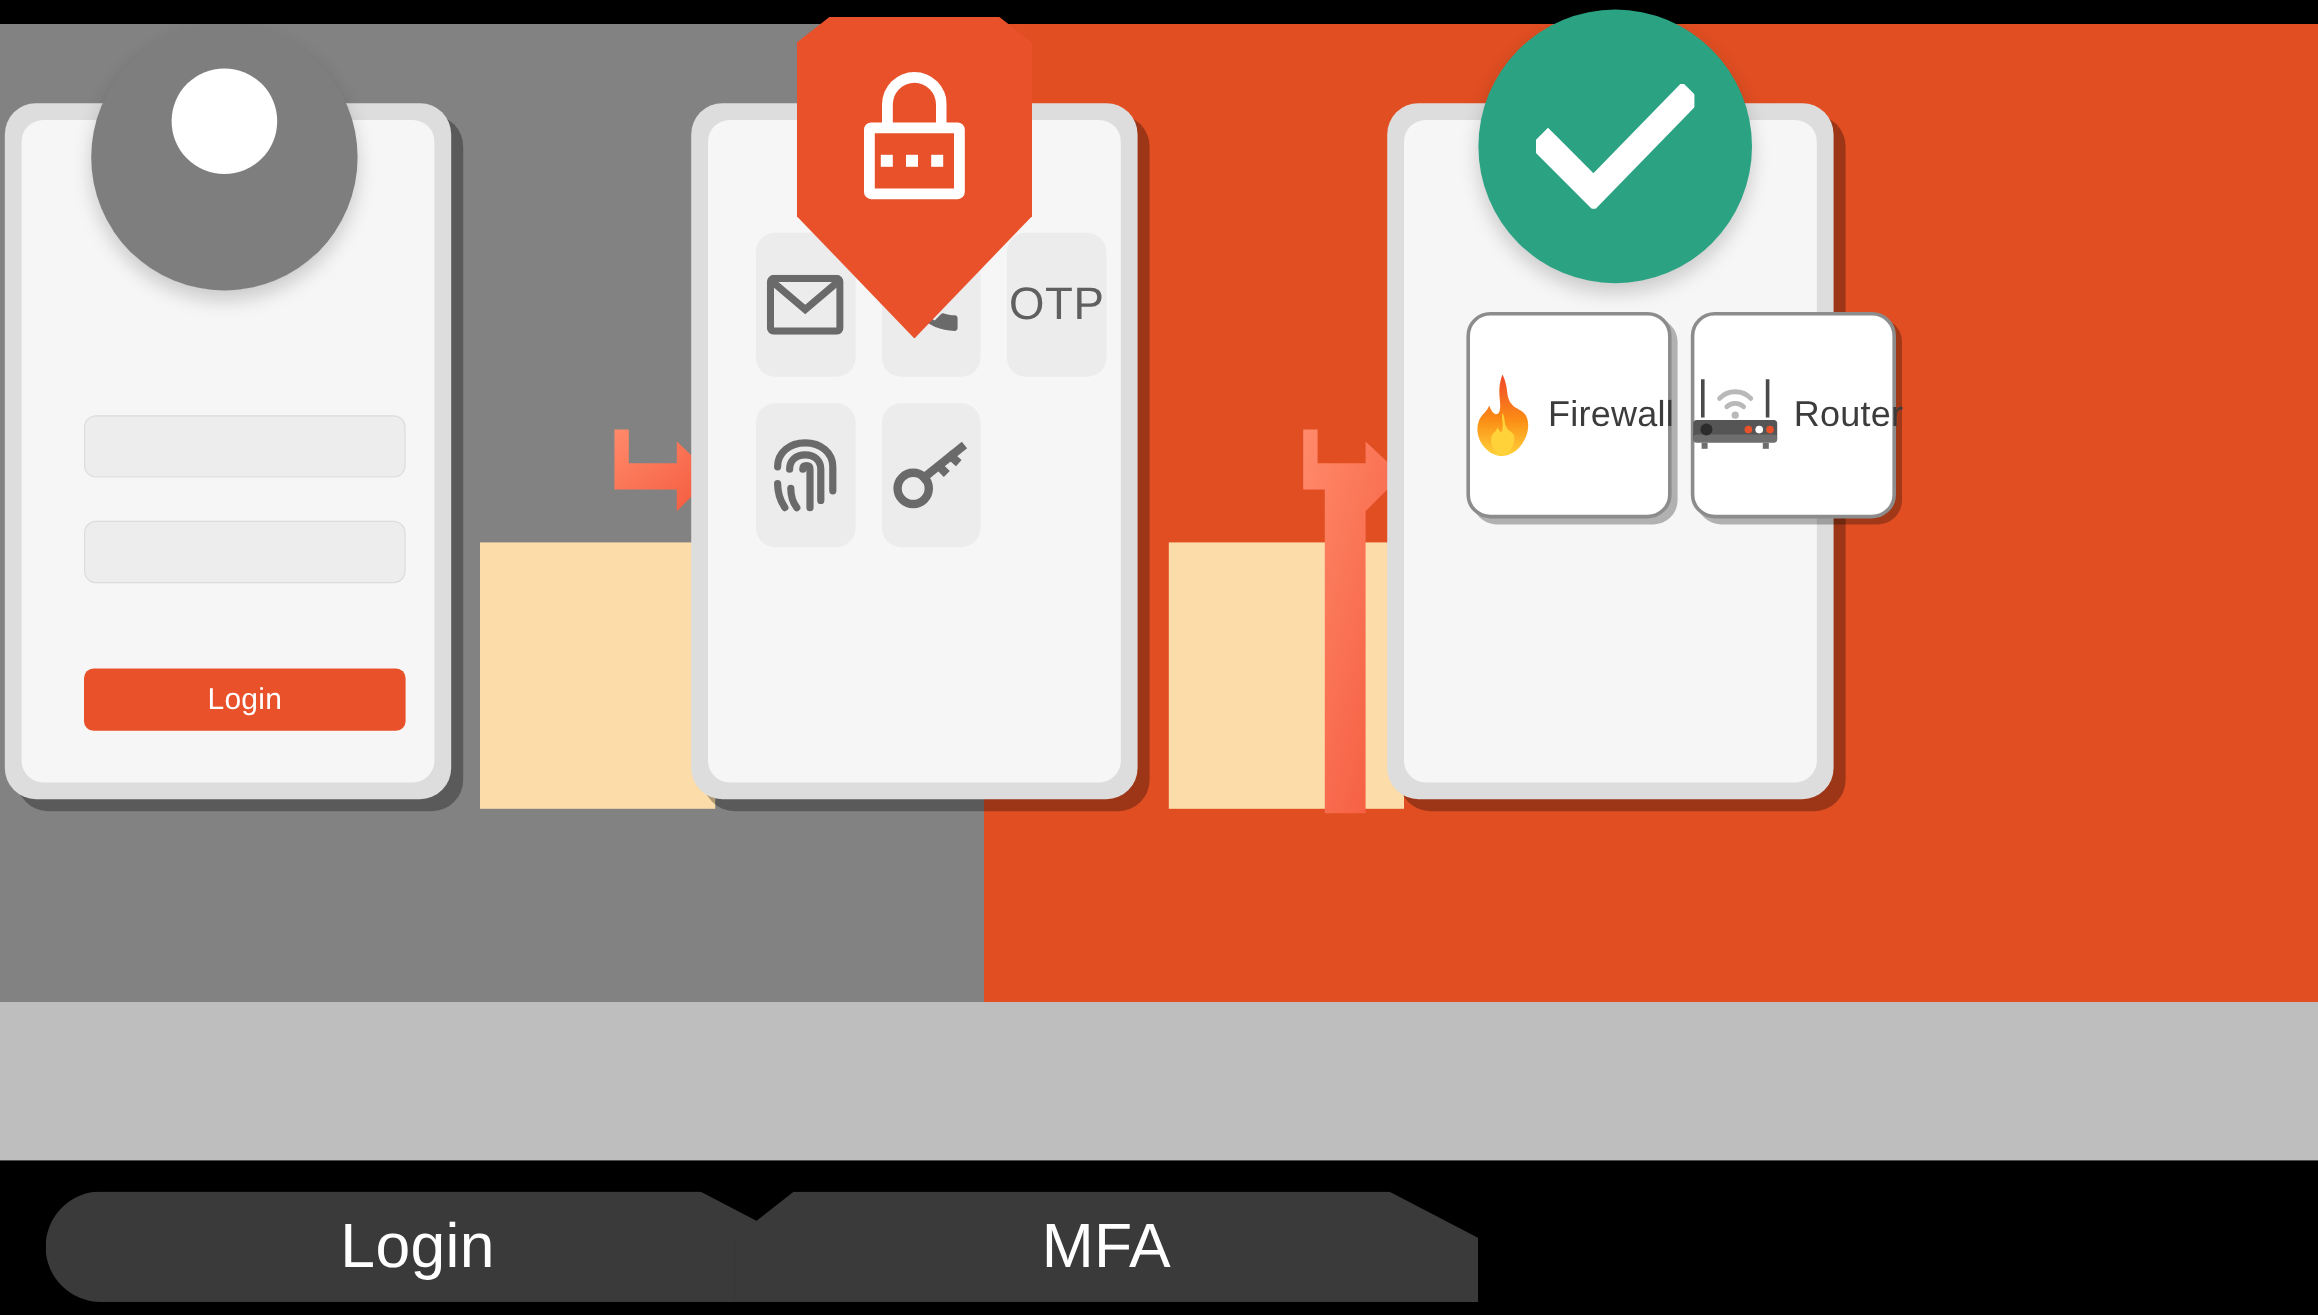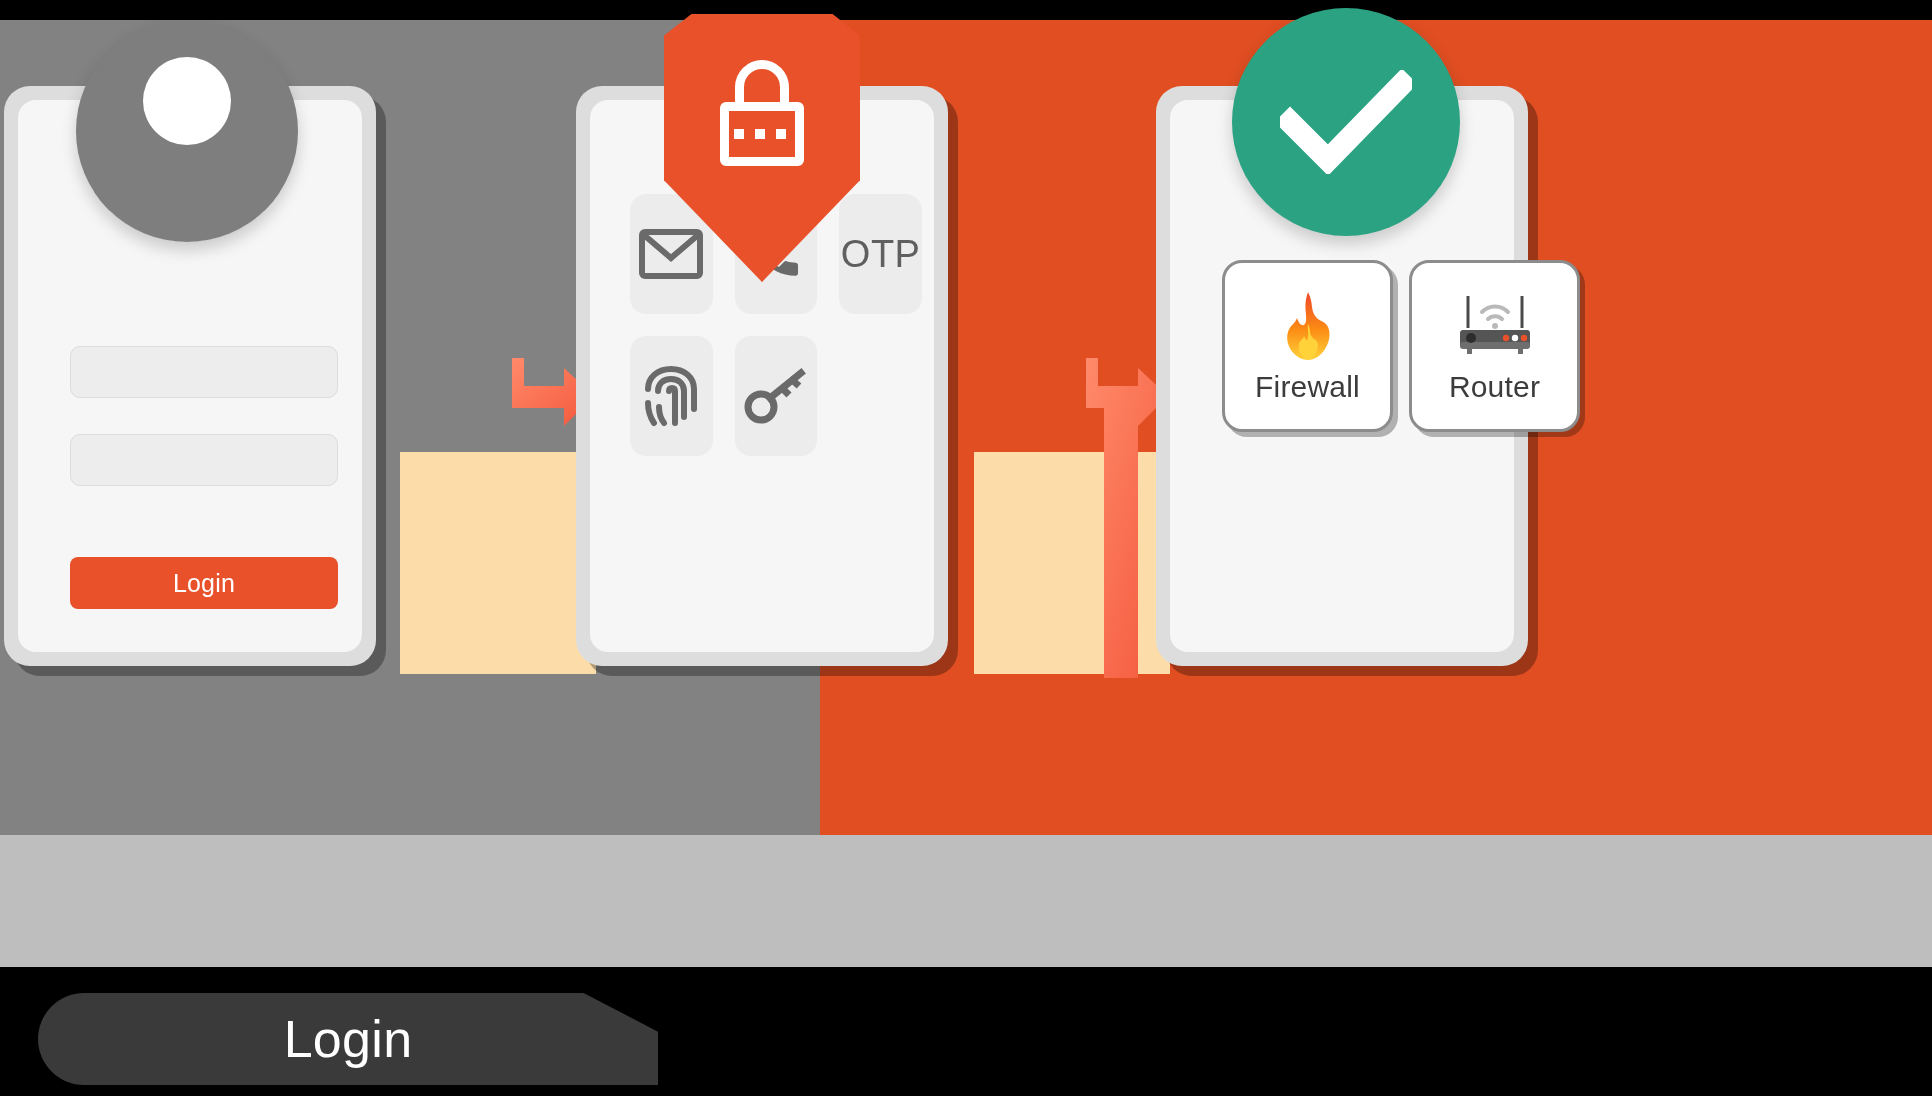--- a/index.html
+++ b/index.html
@@ -59,21 +59,21 @@
      width:54px;height:50px;border:9px solid #fff;border-bottom:none;
      border-radius:28px 28px 0 0;box-sizing:border-box;}
   #shield .dot{position:absolute;top:115px;width:10px;height:10px;background:#fff;}
   #shield .d1{left:70px;} #shield .d2{left:91px;} #shield .d3{left:112px;}
 
   
   .auth-grid{position:absolute;left:66px;top:174px;width:358px;
        display:grid;grid-template-columns:1fr 1fr;gap:16px;}
   .auth-tile{width:171px;height:172px;background:#fff;border:3px solid #8C8C8C;
        border-radius:20px;box-shadow:5px 5px 0 rgba(0,0,0,.28);
-       display:flex;flex-direction:column;align-items:center;justify-content:center;gap:6px;
+       display:flex;align-items:center;justify-content:center;gap:6px;
        box-sizing:border-box;}
   .auth-tile .lbl{font-size:30px;color:#3C3C3C;letter-spacing:.2px;}
   .auth-icon{height:76px;display:flex;align-items:center;justify-content:center;}
 
   
   #check-circle{position:absolute;left:1232px;top:8px;width:228px;height:228px;
      border-radius:50%;background:#2BA383;box-shadow:0 8px 16px rgba(0,0,0,.18);
      display:flex;align-items:center;justify-content:center;}
 
   
@@ -243,14 +243,17 @@
     <svg width="132" height="104" viewBox="0 0 132 104">
       <path d="M10 52 L48 90 L122 14" fill="none" stroke="#fff" stroke-width="22" stroke-linecap="square" stroke-linejoin="miter"></path>
     </svg>
   </div>
 
   <div class="bg-base"></div>
 
   <div class="step" id="step-login">
     <span class="lbl">Login</span>
   </div>
+  <div class="step" id="step-mfa">
+    <span class="lbl">MFA</span>
+  </div>
 
 </div>
 
 </body></html>

